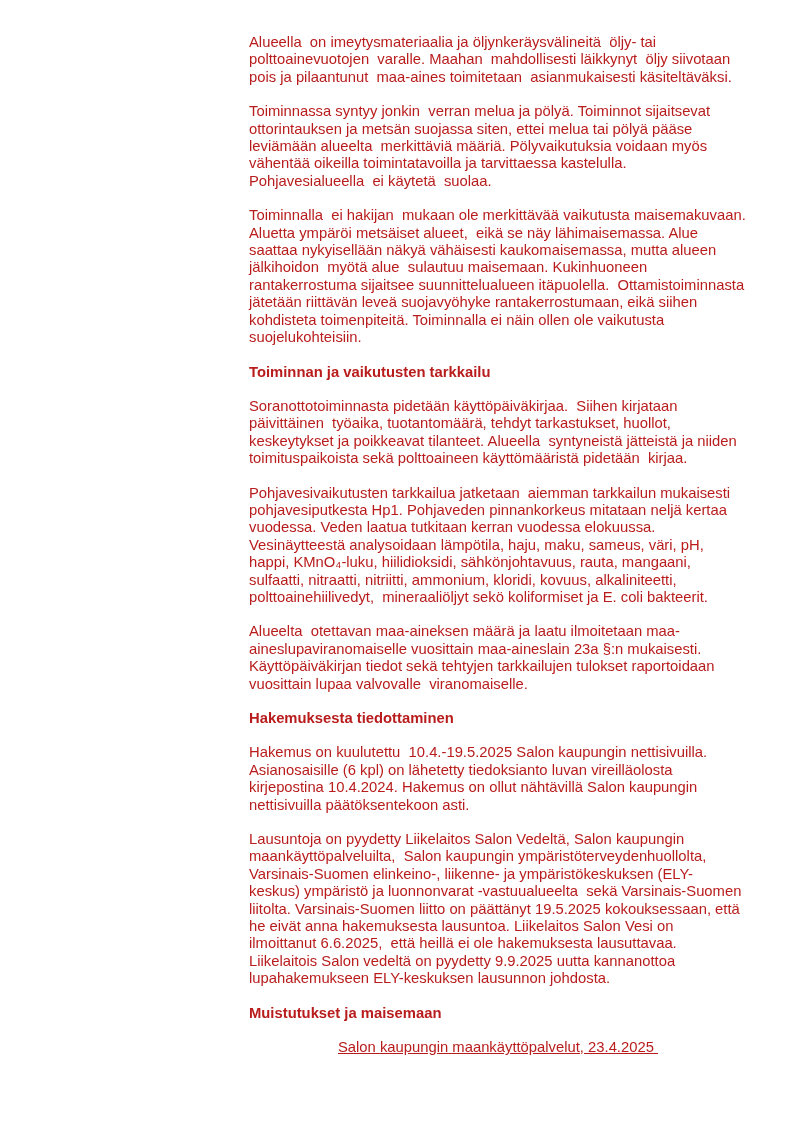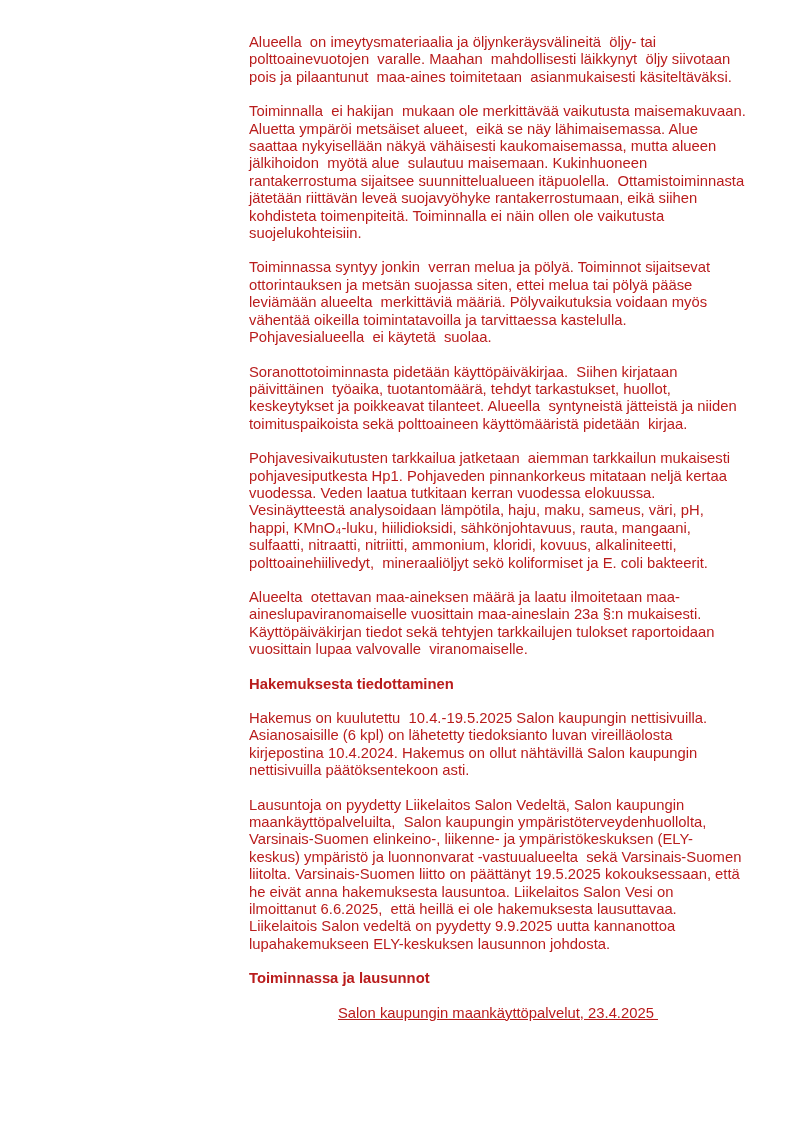--- a/index.html
+++ b/index.html
@@ -43,35 +43,36 @@
 </head>
 <body>
 
 <div class="page">
   <div class="content">
 
     <p class="para">Alueella  on imeytysmateriaalia ja öljynkeräysvälineitä  öljy- tai
 polttoainevuotojen  varalle. Maahan  mahdollisesti läikkynyt  öljy siivotaan
 pois ja pilaantunut  maa-aines toimitetaan  asianmukaisesti käsiteltäväksi.</p>
 
+    <p class="para">Toiminnassa syntyy jonkin  verran melua ja pölyä. Toiminnot sijaitsevat
+ottorintauksen ja metsän suojassa siten, ettei melua tai pölyä pääse
+leviämään alueelta  merkittäviä määriä. Pölyvaikutuksia voidaan myös
+vähentää oikeilla toimintatavoilla ja tarvittaessa kastelulla.
+Pohjavesialueella  ei käytetä  suolaa.</p>
+
     <p class="para">Toiminnalla  ei hakijan  mukaan ole merkittävää vaikutusta maisemakuvaan.
 Aluetta ympäröi metsäiset alueet,  eikä se näy lähimaisemassa. Alue
 saattaa nykyisellään näkyä vähäisesti kaukomaisemassa, mutta alueen
 jälkihoidon  myötä alue  sulautuu maisemaan. Kukinhuoneen
 rantakerrostuma sijaitsee suunnittelualueen itäpuolella.  Ottamistoiminnasta
 jätetään riittävän leveä suojavyöhyke rantakerrostumaan, eikä siihen
 kohdisteta toimenpiteitä. Toiminnalla ei näin ollen ole vaikutusta
 suojelukohteisiin.</p>
 
-    <p class="para">Toiminnassa syntyy jonkin  verran melua ja pölyä. Toiminnot sijaitsevat
-ottorintauksen ja metsän suojassa siten, ettei melua tai pölyä pääse
-leviämään alueelta  merkittäviä määriä. Pölyvaikutuksia voidaan myös
-vähentää oikeilla toimintatavoilla ja tarvittaessa kastelulla.
-Pohjavesialueella  ei käytetä  suolaa.</p>
-
+    <p class="para bold">Toiminnan ja vaikutusten tarkkailu</p>
 
     <p class="para">Soranottotoiminnasta pidetään käyttöpäiväkirjaa.  Siihen kirjataan
 päivittäinen  työaika, tuotantomäärä, tehdyt tarkastukset, huollot,
 keskeytykset ja poikkeavat tilanteet. Alueella  syntyneistä jätteistä ja niiden
 toimituspaikoista sekä polttoaineen käyttömääristä pidetään  kirjaa.</p>
 
     <p class="para">Pohjavesivaikutusten tarkkailua jatketaan  aiemman tarkkailun mukaisesti
 pohjavesiputkesta Hp1. Pohjaveden pinnankorkeus mitataan neljä kertaa
 vuodessa. Veden laatua tutkitaan kerran vuodessa elokuussa.
 Vesinäytteestä analysoidaan lämpötila, haju, maku, sameus, väri, pH,
@@ -95,18 +96,18 @@
     <p class="para">Lausuntoja on pyydetty Liikelaitos Salon Vedeltä, Salon kaupungin
 maankäyttöpalveluilta,  Salon kaupungin ympäristöterveydenhuollolta,
 Varsinais-Suomen elinkeino-, liikenne- ja ympäristökeskuksen (ELY-
 keskus) ympäristö ja luonnonvarat -vastuualueelta  sekä Varsinais-Suomen
 liitolta. Varsinais-Suomen liitto on päättänyt 19.5.2025 kokouksessaan, että
 he eivät anna hakemuksesta lausuntoa. Liikelaitos Salon Vesi on
 ilmoittanut 6.6.2025,  että heillä ei ole hakemuksesta lausuttavaa.
 Liikelaitois Salon vedeltä on pyydetty 9.9.2025 uutta kannanottoa
 lupahakemukseen ELY-keskuksen lausunnon johdosta.</p>
 
-    <p class="para bold">Toiminnassa ja lausunnot</p>
+    <p class="para bold">Muistutukset ja maisemaan</p>
 
     <p class="para underline">Salon kaupungin maankäyttöpalvelut, 23.4.2025 </p>
 
   </div>
 </div>
 
 </body></html>

